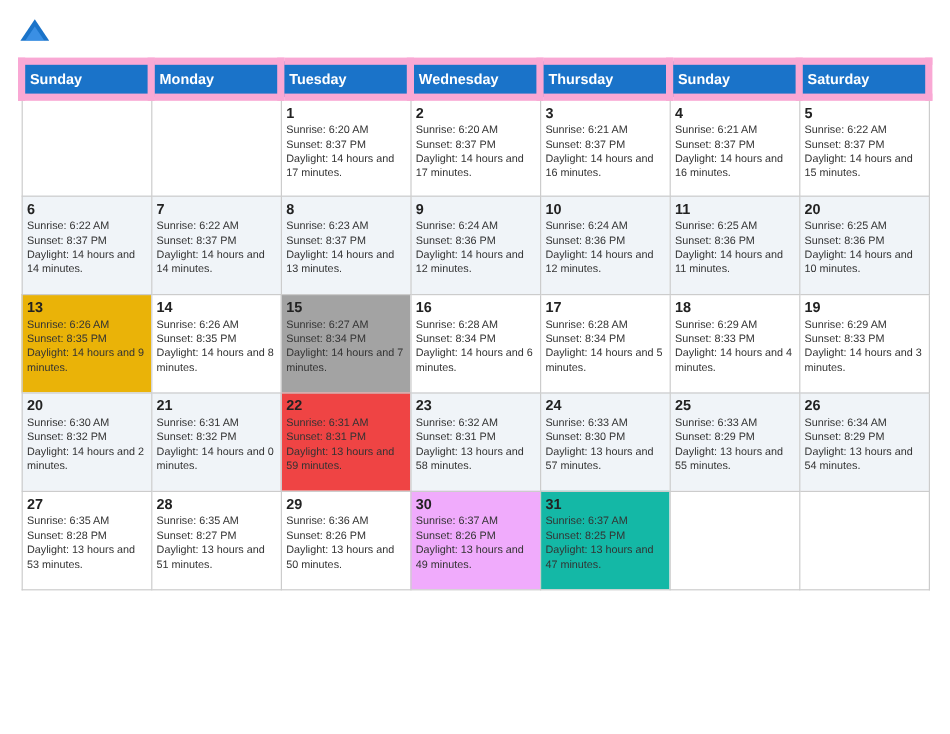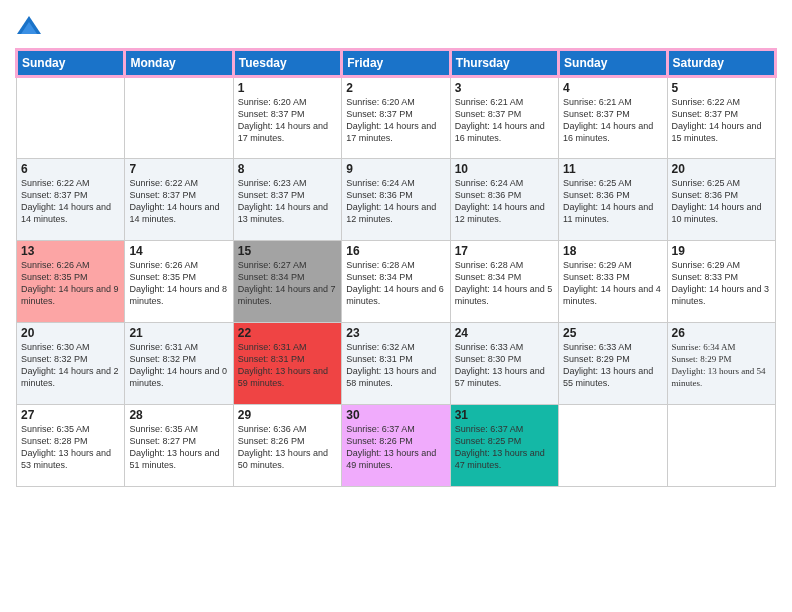--- a/index.html
+++ b/index.html
@@ -63,21 +63,21 @@
       width: 100%;
       border-collapse: collapse;
       table-layout: fixed;
     }
     .calendar th {
       background: #1a73c9;
       color: #fff;
       font-size: 12px;
       font-weight: bold;
       padding: 5px 4px;
-      border: 3px solid #f9a8d4;
+      border: 6px solid #f9a8d4;
       text-align: left;
     }
     .calendar td {
       border: 1px solid #ccc;
       vertical-align: top;
       padding: 3px 4px;
       font-size: 9.5px;
       color: #333;
       height: 82px;
       background: #fff;
@@ -121,21 +121,21 @@
       <div class="location"></div>
     </div>
   </div>
 
   <table class="calendar">
     <thead>
       <tr>
       <th>Sunday</th>
           <th>Monday</th>
           <th>Tuesday</th>
-          <th>Friday</th>
+          <th>Wednesday</th>
           <th>Thursday</th>
           <th>Sunday</th>
           <th>Saturday</th>
         </tr>
     </thead>
     <tbody id="calendar-body">
     <tr>
           <td class="empty-cell"></td>
           <td class="empty-cell"></td>
           <td style="background: rgb(255, 255, 255);">
@@ -207,21 +207,21 @@
 Daylight: 14 hours and 11 minutes.</div>
           </td>
           <td style="background: rgb(240, 244, 248);">
             <span class="day-number">20</span>
             <div class="day-info" style="white-space: pre-line;">Sunrise: 6:25 AM
 Sunset: 8:36 PM
 Daylight: 14 hours and 10 minutes.</div>
           </td>
         </tr>
         <tr>
-          <td style="background: #fca5a5;">
+          <td style="background: #eab308;">
             <span class="day-number">13</span>
             <div class="day-info" style="white-space: pre-line;">Sunrise: 6:26 AM
 Sunset: 8:35 PM
 Daylight: 14 hours and 9 minutes.</div>
           </td>
           <td style="background: rgb(255, 255, 255);">
             <span class="day-number">14</span>
             <div class="day-info" style="white-space: pre-line;">Sunrise: 6:26 AM
 Sunset: 8:35 PM
 Daylight: 14 hours and 8 minutes.</div>
@@ -289,21 +289,21 @@
 Daylight: 13 hours and 57 minutes.</div>
           </td>
           <td style="background: rgb(240, 244, 248);">
             <span class="day-number">25</span>
             <div class="day-info" style="white-space: pre-line;">Sunrise: 6:33 AM
 Sunset: 8:29 PM
 Daylight: 13 hours and 55 minutes.</div>
           </td>
           <td style="background: rgb(240, 244, 248);">
             <span class="day-number">26</span>
-            <div class="day-info" style="white-space: pre-line; font-family: Liberation Serif, serif;">Sunrise: 6:34 AM
+            <div class="day-info" style="white-space: pre-line;">Sunrise: 6:34 AM
 Sunset: 8:29 PM
 Daylight: 13 hours and 54 minutes.</div>
           </td>
         </tr>
         <tr>
           <td style="background: rgb(255, 255, 255); margin-left: 48px;">
             <span class="day-number">27</span>
             <div class="day-info" style="white-space: pre-line;">Sunrise: 6:35 AM
 Sunset: 8:28 PM
 Daylight: 13 hours and 53 minutes.</div>

